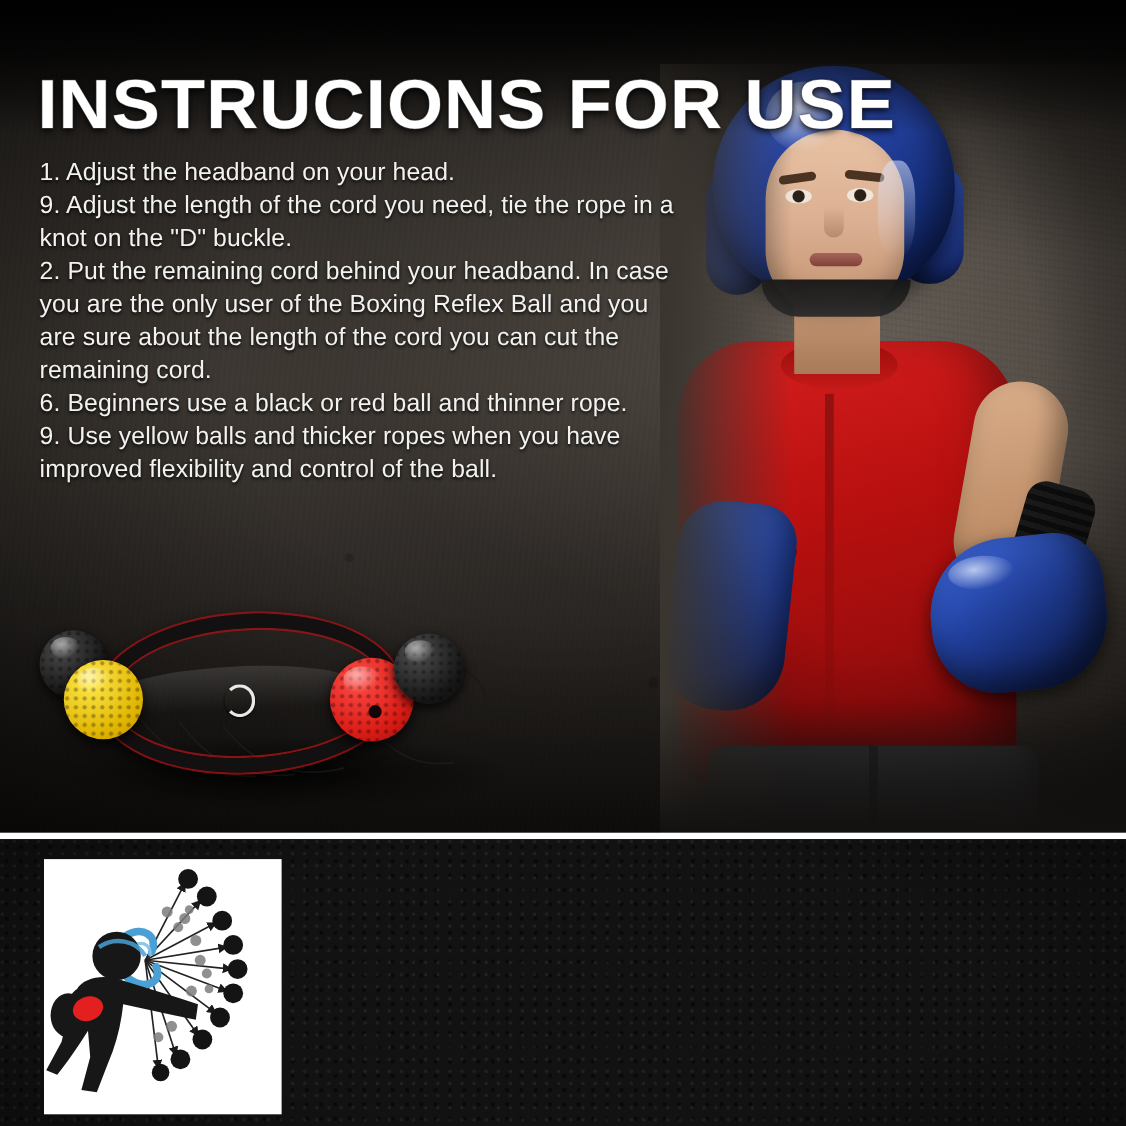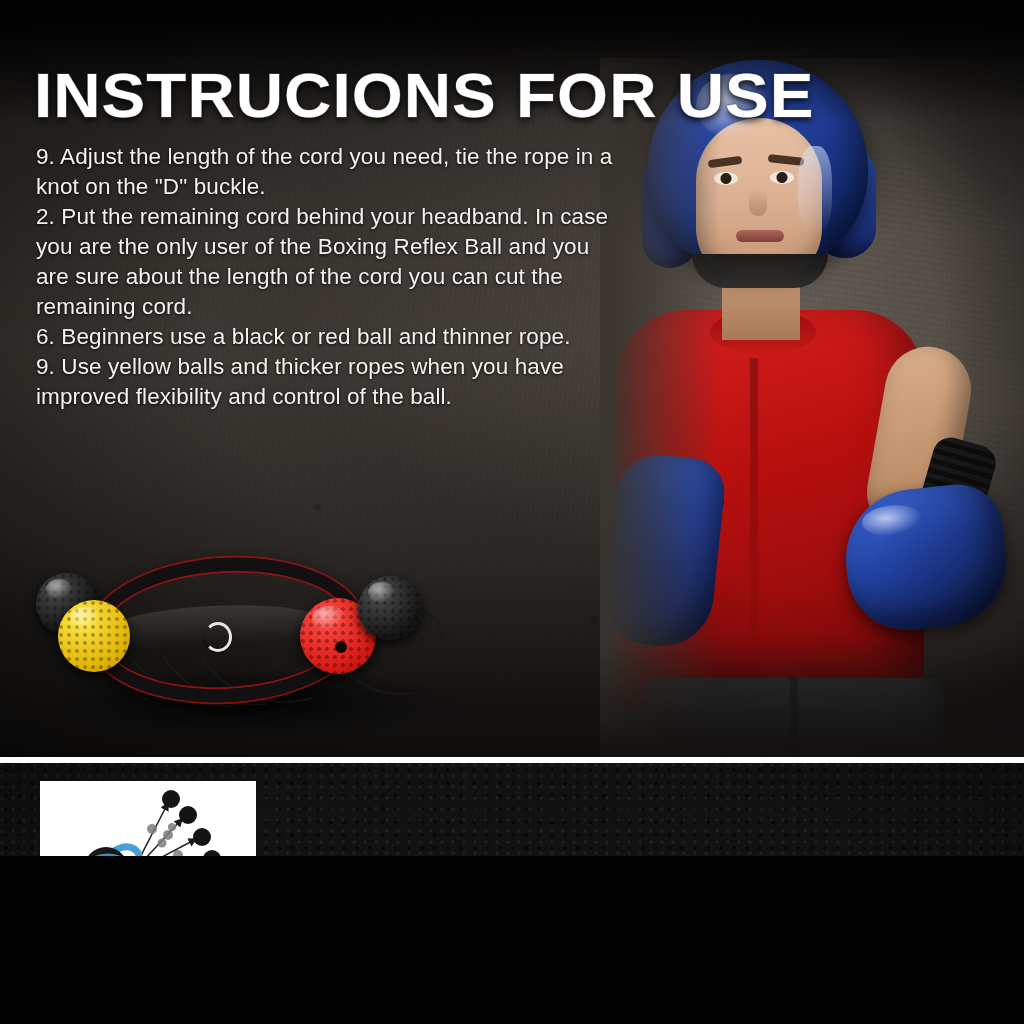--- a/index.html
+++ b/index.html
@@ -1,18 +1,18 @@
 <!DOCTYPE html>
 <html><head>
 <meta charset="utf-8">
 <style>
   html,body{margin:0;padding:0;background:#000;}
   body{width:1024px;height:1024px;overflow:hidden;font-family:"Liberation Sans",sans-serif;}
 
-  #page{position:relative;width:1024px;height:856px;background:#0a0908;overflow:hidden;}
+  #page{position:relative;width:1024px;height:1024px;background:#0a0908;overflow:hidden;}
 
   
   #top-panel{position:absolute;left:0;top:0;width:1024px;height:757px;overflow:hidden;
     background:
       radial-gradient(ellipse 70% 60% at 72% 38%, rgba(96,88,82,.55) 0%, rgba(40,36,33,0) 62%),
       radial-gradient(ellipse 60% 50% at 20% 45%, rgba(70,64,60,.30) 0%, rgba(20,18,17,0) 70%),
       linear-gradient(180deg,#100e0d 0%,#2e2a26 16%,#3a352f 46%,#2a2623 74%,#141210 100%);
   }
   
   #top-panel .grunge{position:absolute;inset:0;pointer-events:none;mix-blend-mode:overlay;opacity:.55;
@@ -230,20 +230,21 @@
       <div class="vign2"></div>
       <div class="blendleft"></div>
       <div class="blendbottom"></div>
     </div>
 
     <div class="topfade"></div>
 
     <h1 id="title">INSTRUCIONS FOR USE</h1>
 
     <div id="steps">
+      <p>1. Adjust the headband on your head.</p>
       <p>9. Adjust the length of the cord you need, tie the rope in a knot on the "D" buckle.</p>
       <p>2. Put the remaining cord behind your headband. In case you are the only user of the Boxing Reflex Ball and you are sure about the length of the cord you can cut the remaining cord.</p>
       <p>6. Beginners use a black or red ball and thinner rope.</p>
       <p>9. Use yellow balls and thicker ropes when you have improved flexibility and control of the ball.</p>
     </div>
 
     <div id="product">
       <div class="shadowblob"></div>
 
       <svg class="cords" viewBox="0 0 460 190">

